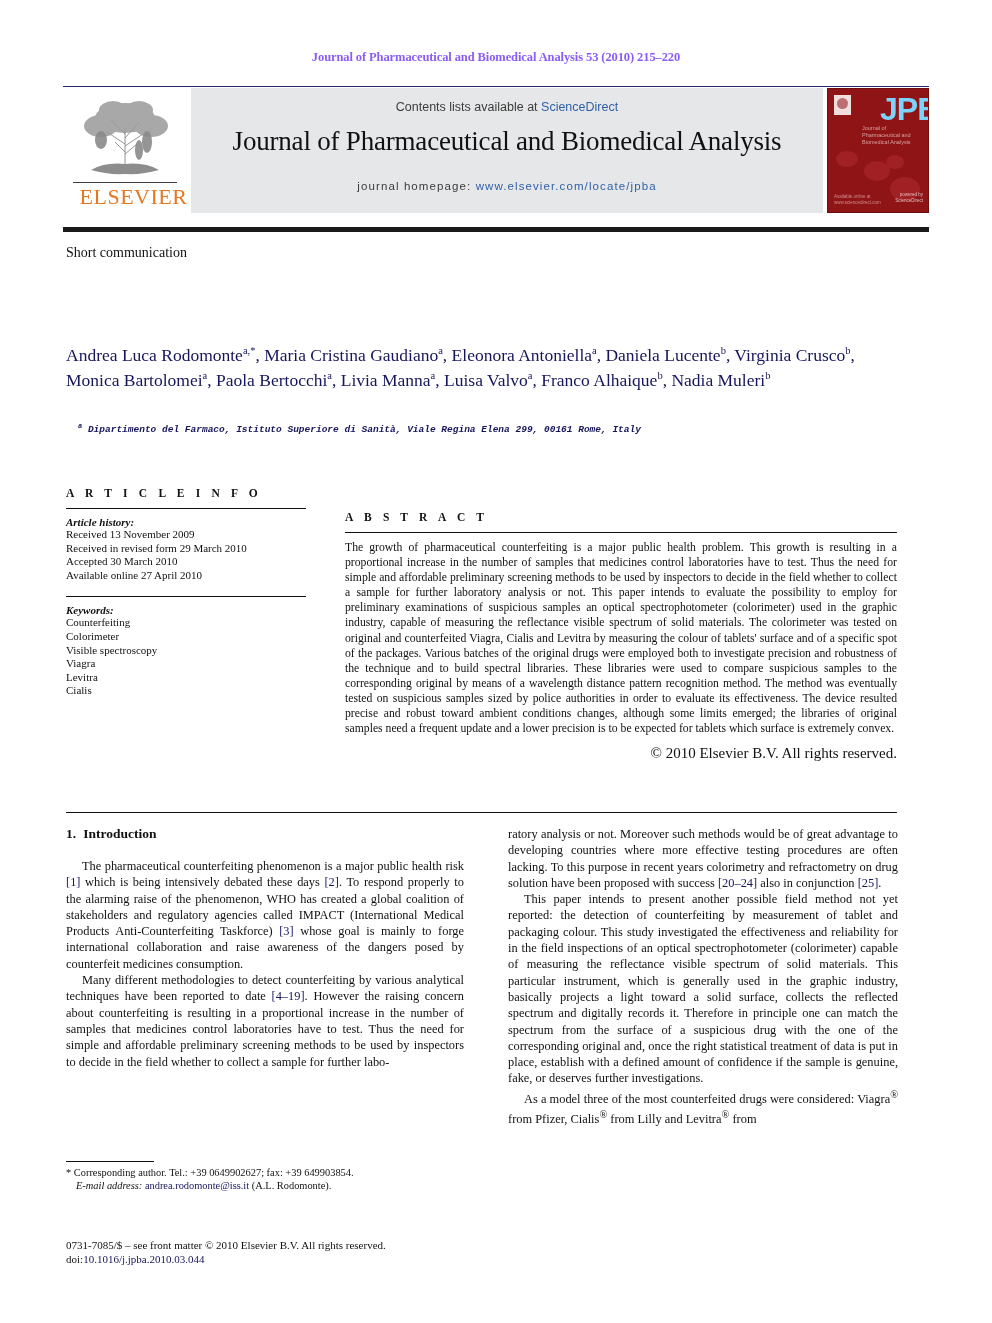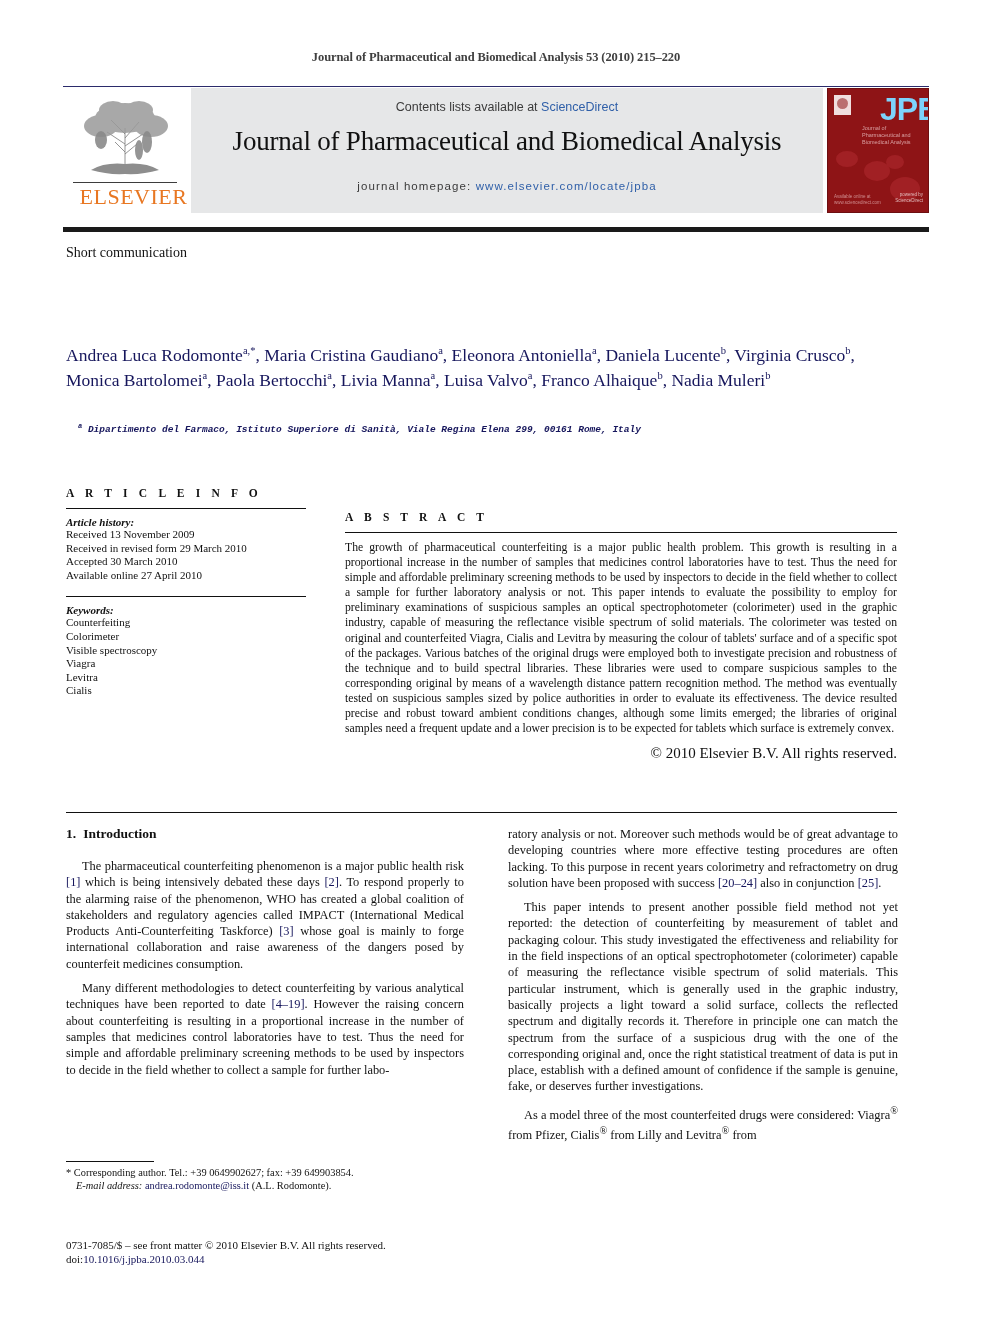--- a/index.html
+++ b/index.html
@@ -27,21 +27,21 @@
   
   .running-head {
     position: absolute;
     left: 0; top: 50px;
     width: 992px;
     text-align: center;
     font-family: "Liberation Serif", serif;
     font-weight: bold;
     font-size: 12.5px;
     letter-spacing: -0.1px;
-    color: #404040;
+    color: #8b5cf6;
   }
 
   
   .masthead-rule-top {
     position: absolute;
     left: 63px; top: 86px;
     width: 866px; height: 1px;
     background: #2b2b6b;
   }
   .masthead {
@@ -328,21 +328,21 @@
   .sect-title .num { margin-right: 7px; }
   .para {
     font-family: "Liberation Serif", serif;
     font-size: 12.4px;
     line-height: 16.3px;
     text-align: justify;
     text-indent: 16px;
     margin: 0;
     color: #111111;
   }
-  .para + .para { margin-top: 8px; }
+  .para + .para { margin-top: 0; }
   .ref { color: #16165c; }
   .para.cont { text-indent: 0; }
 
   
   .foot-rule {
     position: absolute;
     left: 66px; top: 1161px;
     width: 88px; height: 1.4px;
     background: #111111;
   }

